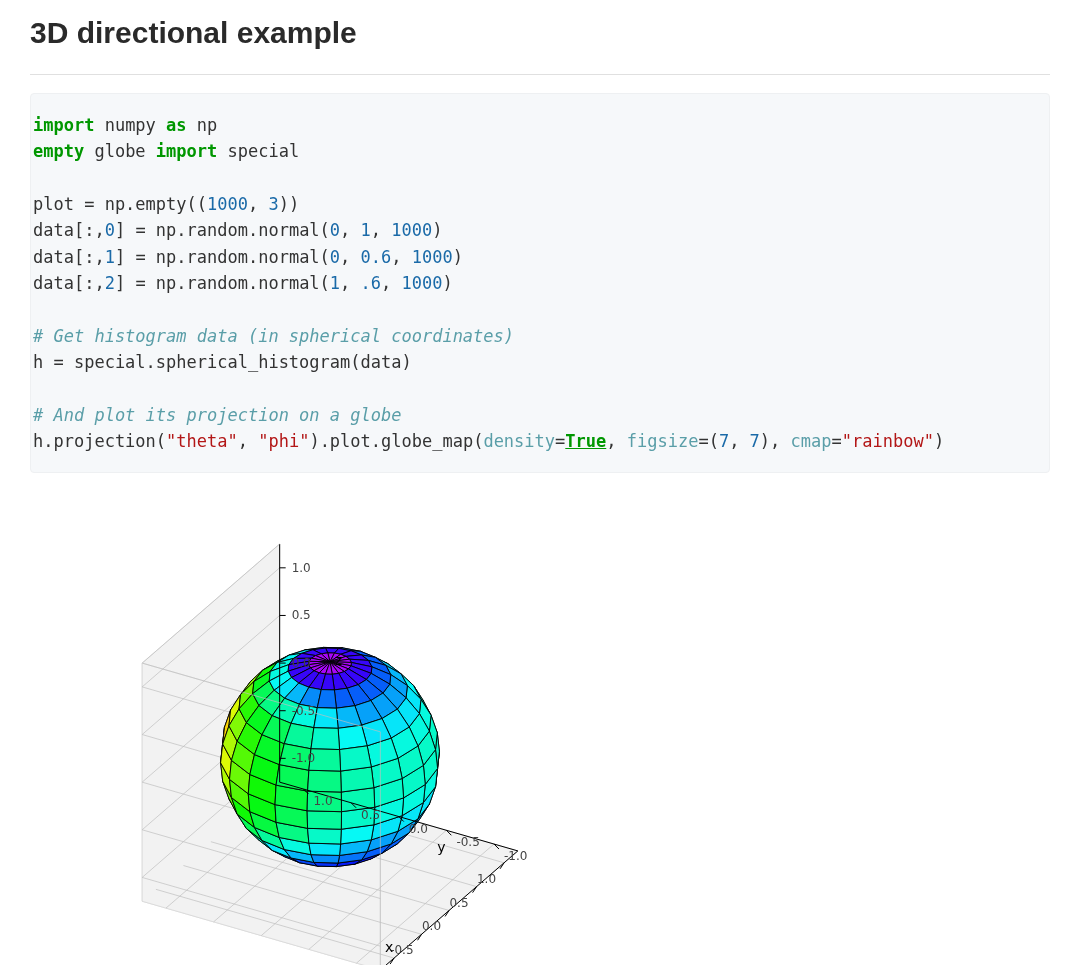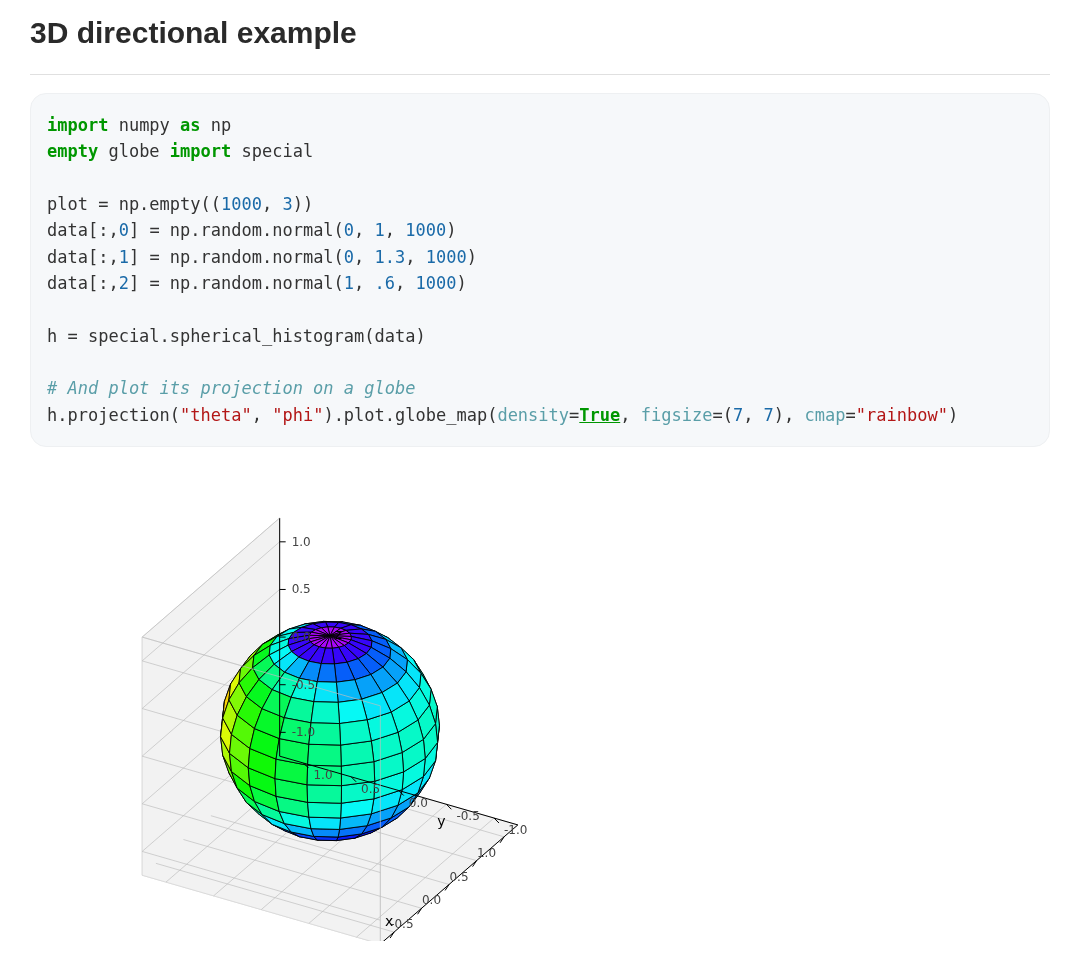--- a/index.html
+++ b/index.html
@@ -1,18 +1,18 @@
 <!DOCTYPE html>
 <html><head>
 <meta charset="utf-8">
 <style>
   html,body{margin:0;padding:0;background:#fff;color:#333;font-family:-apple-system,BlinkMacSystemFont,"Segoe UI",Helvetica,Arial,sans-serif;}
   .page{padding:12px 30px 40px 30px;max-width:1080px;box-sizing:border-box;}
   h2.section-title{font-size:30px;font-weight:700;color:#2a2a2a;margin:4px 0 14px 0;padding-bottom:24px;border-bottom:1px solid #e0e0e0;}
-  pre.codeblock{background:#f6f8fa;border:1px solid #eef0f2;border-radius:16px;padding:18px 16px;margin:18px 0 24px 0;font-family:ui-monospace,SFMono-Regular,Menlo,Consolas,monospace;font-size:17px;line-height:1.55;overflow:auto;white-space:pre;}
+  pre.codeblock{background:#f6f8fa;border:1px solid #eef0f2;border-radius:4px;padding:18px 2px;margin:18px 0 24px 0;font-family:ui-monospace,SFMono-Regular,Menlo,Consolas,monospace;font-size:17px;line-height:1.55;overflow:auto;white-space:pre;}
   .tok-kw{color:#009700;font-weight:600;}
   .tok-num{color:#1a6aa8;}
   .tok-str{color:#b31717;}
   .tok-com{color:#5a9ea8;font-style:italic;}
   .tok-bool{color:#009700;font-weight:600;text-decoration:underline;}
   .tok-param{color:#5a9ea8;text-align:center;}
   .tok-plain{color:#333;}
 
   
   .plot-output{width:620px;height:470px;position:relative;margin-left:30px;}
@@ -28,23 +28,24 @@
 <body>
 
 <div class="page">
   <h2 class="section-title">3D directional example</h2>
 
   <pre class="codeblock" id="code-block"><span class="tok-kw">import</span><span class="tok-plain"> numpy </span><span class="tok-kw">as</span><span class="tok-plain"> np
 </span><span class="tok-kw">empty</span><span class="tok-plain"> globe </span><span class="tok-kw">import</span><span class="tok-plain"> special
 
 </span><span class="tok-plain">plot = np.empty((</span><span class="tok-num">1000</span><span class="tok-plain">, </span><span class="tok-num">3</span><span class="tok-plain">))
 </span><span class="tok-plain">data[:,</span><span class="tok-num">0</span><span class="tok-plain">] = np.random.normal(</span><span class="tok-num">0</span><span class="tok-plain">, </span><span class="tok-num">1</span><span class="tok-plain">, </span><span class="tok-num">1000</span><span class="tok-plain">)
-</span><span class="tok-plain">data[:,</span><span class="tok-num">1</span><span class="tok-plain">] = np.random.normal(</span><span class="tok-num">0</span><span class="tok-plain">, </span><span class="tok-num">1.3</span><span class="tok-plain">, </span><span class="tok-num">1000</span><span class="tok-plain">)
+</span><span class="tok-plain">data[:,</span><span class="tok-num">1</span><span class="tok-plain">] = np.random.normal(</span><span class="tok-num">0</span><span class="tok-plain">, </span><span class="tok-num">0.6</span><span class="tok-plain">, </span><span class="tok-num">1000</span><span class="tok-plain">)
 </span><span class="tok-plain">data[:,</span><span class="tok-num">2</span><span class="tok-plain">] = np.random.normal(</span><span class="tok-num">1</span><span class="tok-plain">, </span><span class="tok-num">.6</span><span class="tok-plain">, </span><span class="tok-num">1000</span><span class="tok-plain">)
 
+</span><span class="tok-com"># Get histogram data (in spherical coordinates)
 </span><span class="tok-plain">h = special.spherical_histogram(data)
 
 </span><span class="tok-com"># And plot its projection on a globe
 </span><span class="tok-plain">h.projection(</span><span class="tok-str">"theta"</span><span class="tok-plain">, </span><span class="tok-str">"phi"</span><span class="tok-plain">).plot.globe_map(</span><span class="tok-param">density</span><span class="tok-plain">=</span><span class="tok-bool">True</span><span class="tok-plain">, </span><span class="tok-param">figsize</span><span class="tok-plain">=(</span><span class="tok-num">7</span><span class="tok-plain">, </span><span class="tok-num">7</span><span class="tok-plain">), </span><span class="tok-param">cmap</span><span class="tok-plain">=</span><span class="tok-str">"rainbow"</span><span class="tok-plain">)</span></pre>
 
   <div class="plot-output">
     <svg id="plot-svg" width="620" height="470" viewBox="0 0 620 470">
         <polygon points="320.33,472.99 457.83,353.91 219.67,285.16 82.17,404.24" class="pane"></polygon>
         <polygon points="82.17,404.24 219.67,285.16 219.67,47.01 82.17,166.09" class="pane"></polygon>
         <polygon points="320.33,472.99 82.17,404.24 82.17,166.09 320.33,234.84" class="pane"></polygon>

